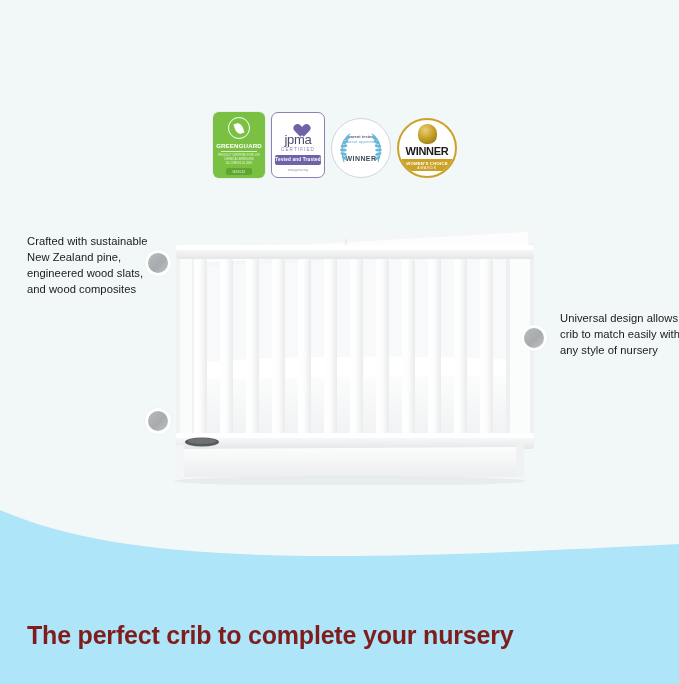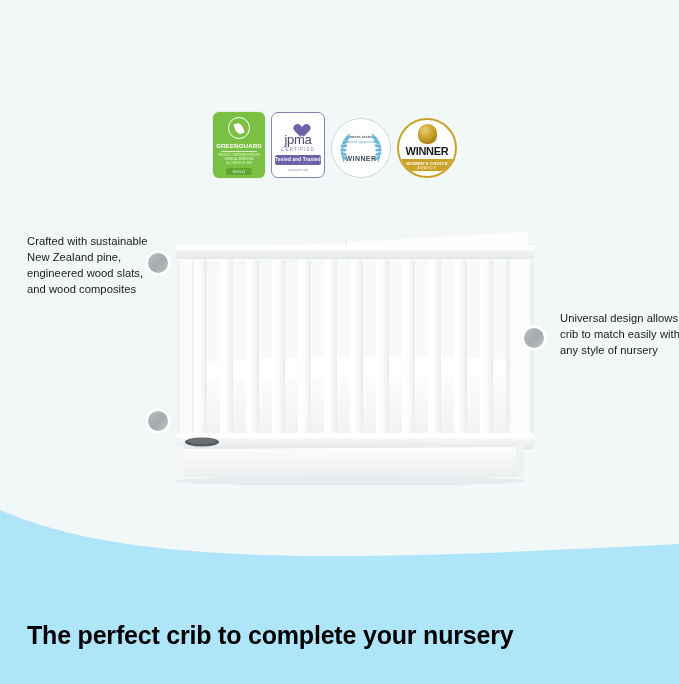--- a/index.html
+++ b/index.html
@@ -145,21 +145,21 @@
     font-size:11.2px; line-height:1.42; letter-spacing:.05px;
   }
   .callout-left-top  { left:27px;  top:234px; width:130px; }
   .callout-left-bot  { left:27px;  top:404px; width:132px; }
   .callout-right     { left:560px; top:311px; width:120px; }
 
   
   .headline {
     position:absolute; left:27px; top:621px;
     font-size:25px; font-weight:bold;
-    color:#000000; letter-spacing:-.2px; white-space:nowrap;
+    color:#7f1d1d; letter-spacing:-.2px; white-space:nowrap;
   }
 </style>
 </head>
 <body>
 
 <div class="stage">
 
   <div class="wave-band">
     <svg viewBox="0 0 679 214" preserveAspectRatio="none" aria-hidden="true">
       <path d="M0,40 C130,96 330,92 679,74 L679,214 L0,214 Z" fill="#aee5f9"></path>

